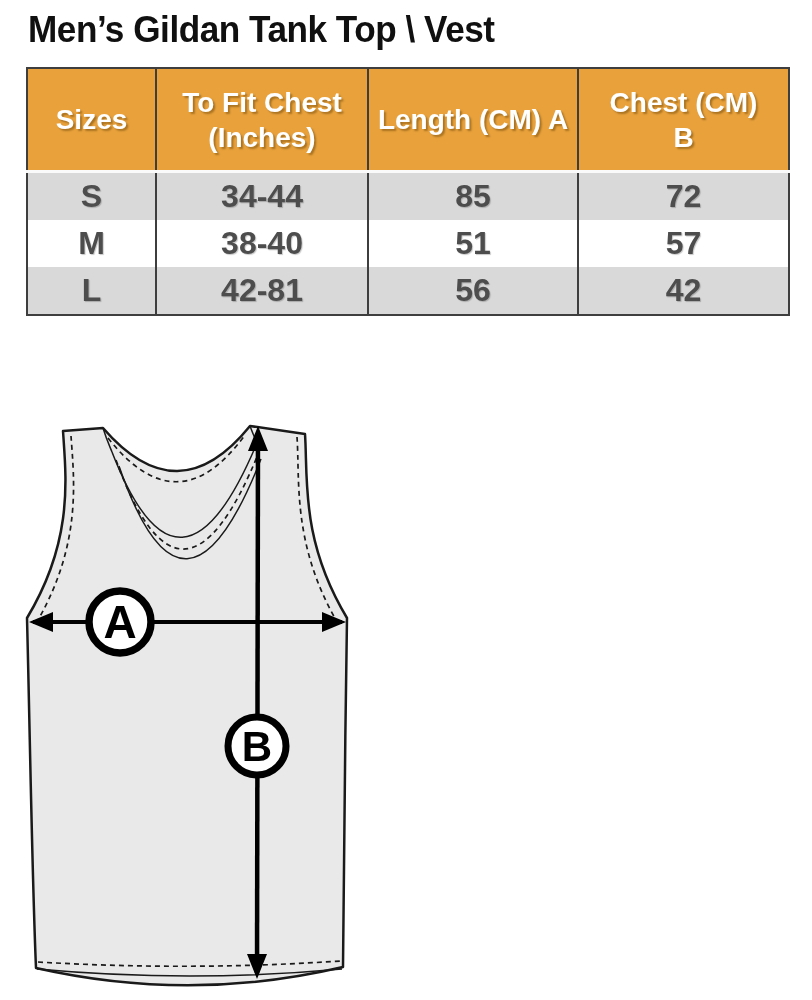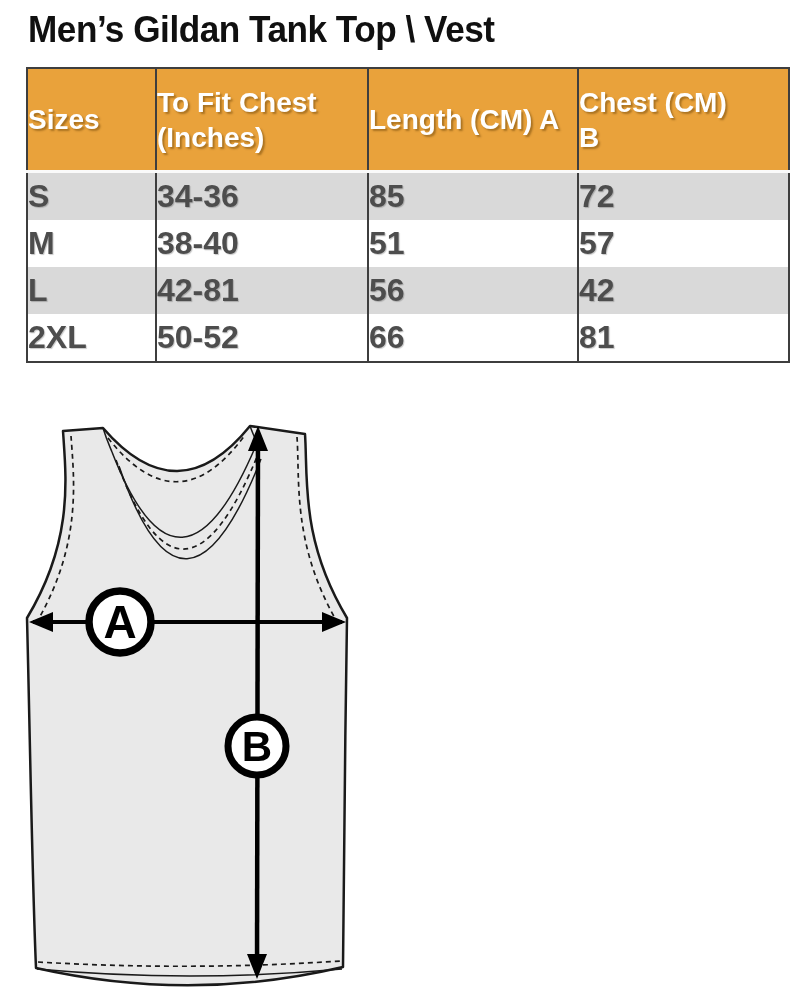--- a/index.html
+++ b/index.html
@@ -7,21 +7,21 @@
     width:812px;height:1000px;position:relative;background:#ffffff;
     font-family:"Liberation Sans",sans-serif;overflow:hidden;
   }
   .page-title{
     position:absolute;left:28px;top:9px;margin:0;
     font-size:37px;font-weight:700;color:#101010;letter-spacing:-0.5px;
     transform:scaleX(0.95);transform-origin:left center;white-space:nowrap;
   }
   table.size-chart{
     position:absolute;left:26px;top:67px;width:762px;
-    border-collapse:collapse;table-layout:fixed;text-align:left;
+    border-collapse:collapse;table-layout:fixed;text-align:center;
     border:2px solid #3e3e3e;
   }
   table.size-chart th,
   table.size-chart td{
     border-left:2px solid #3e3e3e;border-right:2px solid #3e3e3e;
     padding:0;vertical-align:middle;
   }
   table.size-chart thead th{
     background:#e9a23b;color:#ffffff;height:101px;
     font-size:28px;font-weight:700;line-height:1.25;
@@ -67,41 +67,35 @@
         </th>
       <th>
         <span class="line">Chest  (CM)</span>
         <span class="line">B</span>
       </th>
     </tr>
   </thead>
   <tbody>
     <tr>
       <td>S</td>
-      <td>34-36</td>
+      <td>34-44</td>
       <td>85</td>
       <td>72</td>
     </tr>
     <tr>
       <td>M</td>
       <td>38-40</td>
       <td>51</td>
       <td>57</td>
     </tr>
     <tr>
       <td>L</td>
       <td>42-81</td>
       <td>56</td>
       <td>42</td>
-    </tr>
-    <tr>
-      <td>2XL</td>
-      <td>50-52</td>
-      <td>66</td>
-      <td>81</td>
     </tr>
   </tbody>
 </table>
 
 <svg class="diagram" width="380" height="585" viewBox="0 0 380 585">
 
   <path d="M63,16 L103,13 Q178,100 250,11 L305,19
            C308,62 300,125 347,203
            C345,320 344,460 343,552
            Q190,588 36,553

